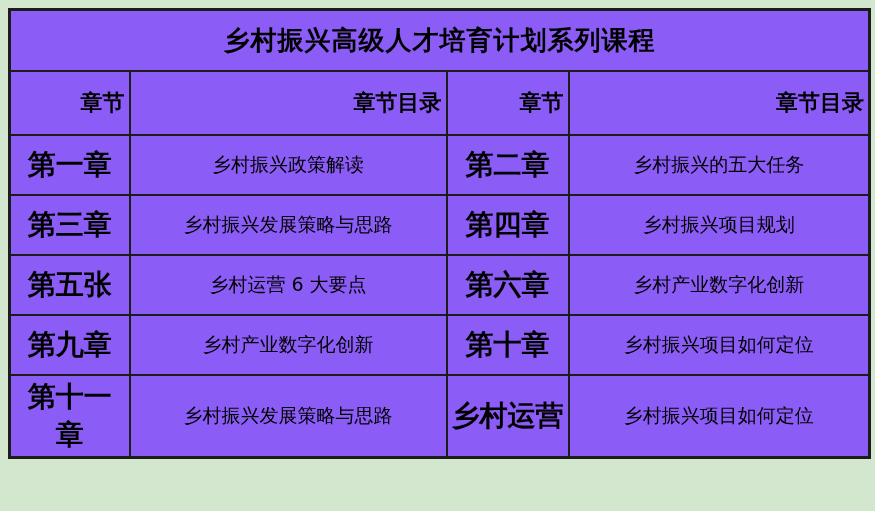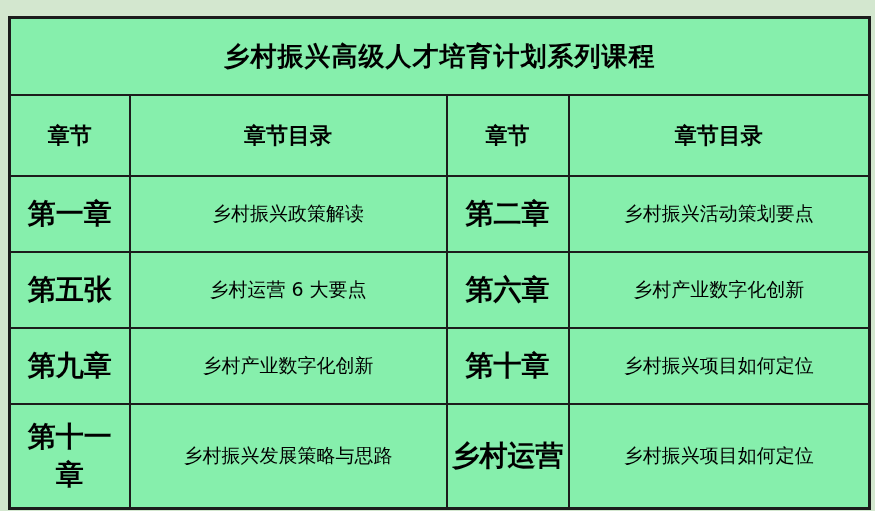--- a/index.html
+++ b/index.html
@@ -19,26 +19,26 @@
     position: absolute;
     left: 0;
     top: 0;
     width: 875px;
     height: 511px;
     background: #d3e7cf;
   }
   table.course-table {
     position: absolute;
     left: 8px;
-    top: 16px;
+    top: 8px;
     width: 860px;
-    height: 494px;
+    height: 416px;
     border-collapse: collapse;
     table-layout: fixed;
-    background: #86efac;
+    background: #8b5cf6;
     border: 3px solid #1c1c1c;
   }
   table.course-table th,
   table.course-table td {
     border: 2px solid #1c1c1c;
     text-align: center;
     vertical-align: middle;
     color: #000000;
     padding: 2px 4px;
     overflow: hidden;
@@ -46,20 +46,21 @@
   td.title-cell {
     font-size: 26px;
     font-weight: bold;
     height: 55px;
     letter-spacing: 1px;
   }
   tr.header-row th {
     font-size: 22px;
     font-weight: bold;
     height: 58px;
+    text-align: right;
   }
   tr.data-row {
     height: 60px;
   }
   td.chapter-cell {
     font-size: 28px;
     font-weight: bold;
   }
   td.content-cell {
     font-size: 19px;
@@ -86,21 +87,27 @@
         <tr class="header-row">
           <th>章节</th>
           <th>章节目录</th>
           <th>章节</th>
           <th>章节目录</th>
         </tr>
         <tr class="data-row">
           <td class="chapter-cell">第一章</td>
           <td class="content-cell">乡村振兴政策解读</td>
           <td class="chapter-cell">第二章</td>
-          <td class="content-cell">乡村振兴活动策划要点</td>
+          <td class="content-cell">乡村振兴的五大任务</td>
+        </tr>
+        <tr class="data-row">
+          <td class="chapter-cell">第三章</td>
+          <td class="content-cell">乡村振兴发展策略与思路</td>
+          <td class="chapter-cell">第四章</td>
+          <td class="content-cell">乡村振兴项目规划</td>
         </tr>
         <tr class="data-row">
           <td class="chapter-cell">第五张</td>
           <td class="content-cell">乡村运营 6 大要点</td>
           <td class="chapter-cell">第六章</td>
           <td class="content-cell">乡村产业数字化创新</td>
         </tr>
         <tr class="data-row">
           <td class="chapter-cell">第九章</td>
           <td class="content-cell">乡村产业数字化创新</td>

